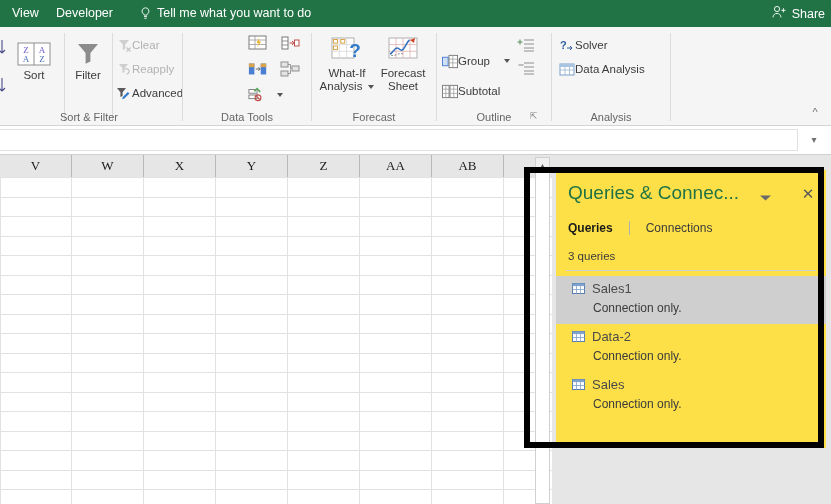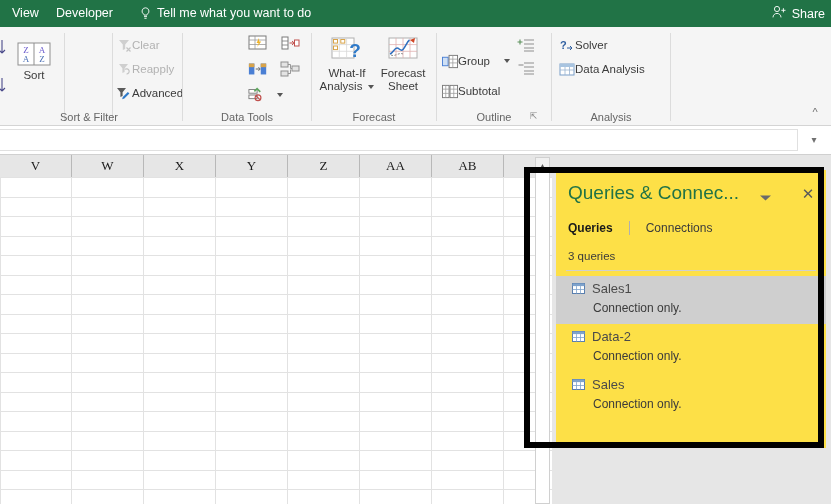--- a/index.html
+++ b/index.html
@@ -219,20 +219,28 @@
             <text x="9" y="21" font-size="9" fill="#4a6fb5" font-family="Liberation Serif, serif" text-anchor="middle">A</text>
             <text x="25" y="12" font-size="9" fill="#6a5acd" font-family="Liberation Serif, serif" text-anchor="middle">A</text>
             <text x="25" y="21" font-size="9" fill="#4a6fb5" font-family="Liberation Serif, serif" text-anchor="middle">Z</text>
           </svg>
         </span>
         <span>Sort</span>
       </div>
 
       <div class="grp-sep" style="left:64px;"></div>
 
+      <div class="bigbtn" style="left:66px;top:8px;width:44px;">
+        <span class="ico">
+          <svg width="28" height="28" viewBox="0 0 28 28">
+              <path d="M4 5h20l-7.6 9v8.5l-4.8 2.2V14z" fill="#8c8c8c"></path>
+            </svg>
+        </span>
+        <span>Filter</span>
+      </div>
 
       <div class="grp-sep" style="left:112px;"></div>
 
       <div class="smallbtn disabled" style="left:116px;top:8px;">
         <span class="ico">
           <svg width="15" height="15" viewBox="0 0 15 15">
               <path d="M2 2h10l-3.8 4.6V11l-2.4 1.1V6.6z" fill="#cfcfcf"></path>
               <path d="M9.5 9.5l4 4M13.5 9.5l-4 4" stroke="#c4c4c4" stroke-width="1.2"></path>
             </svg>
         </span>

